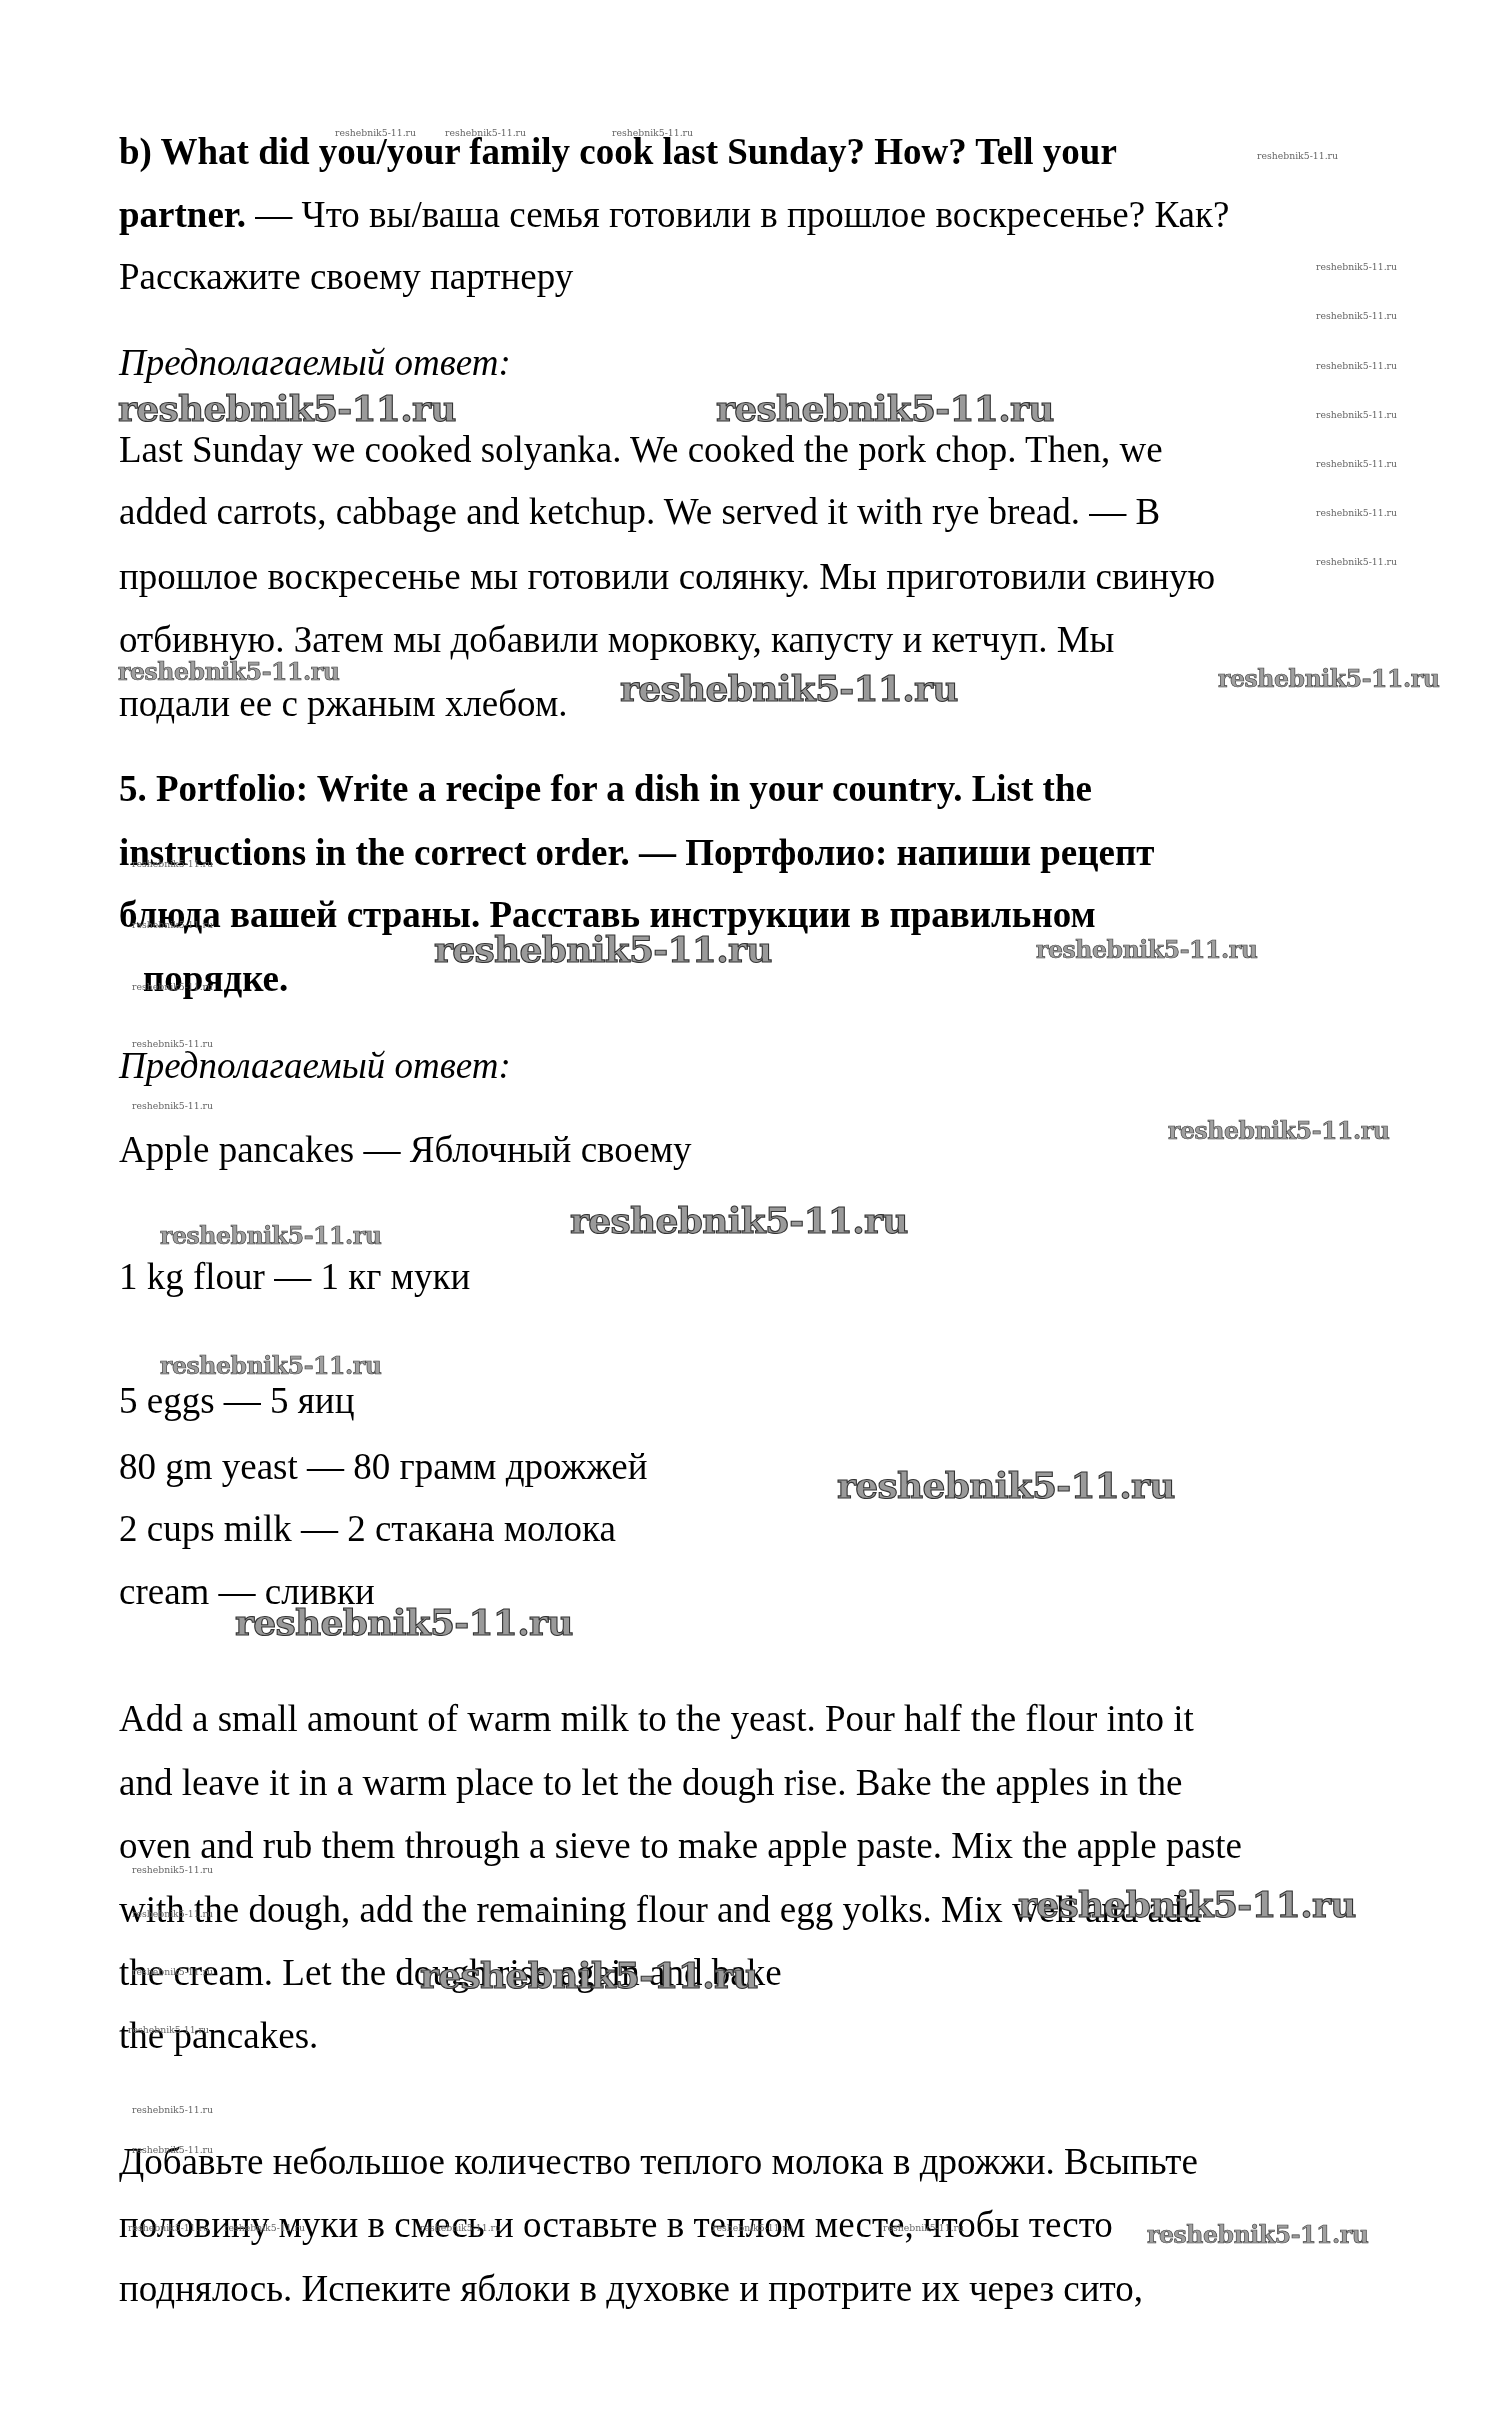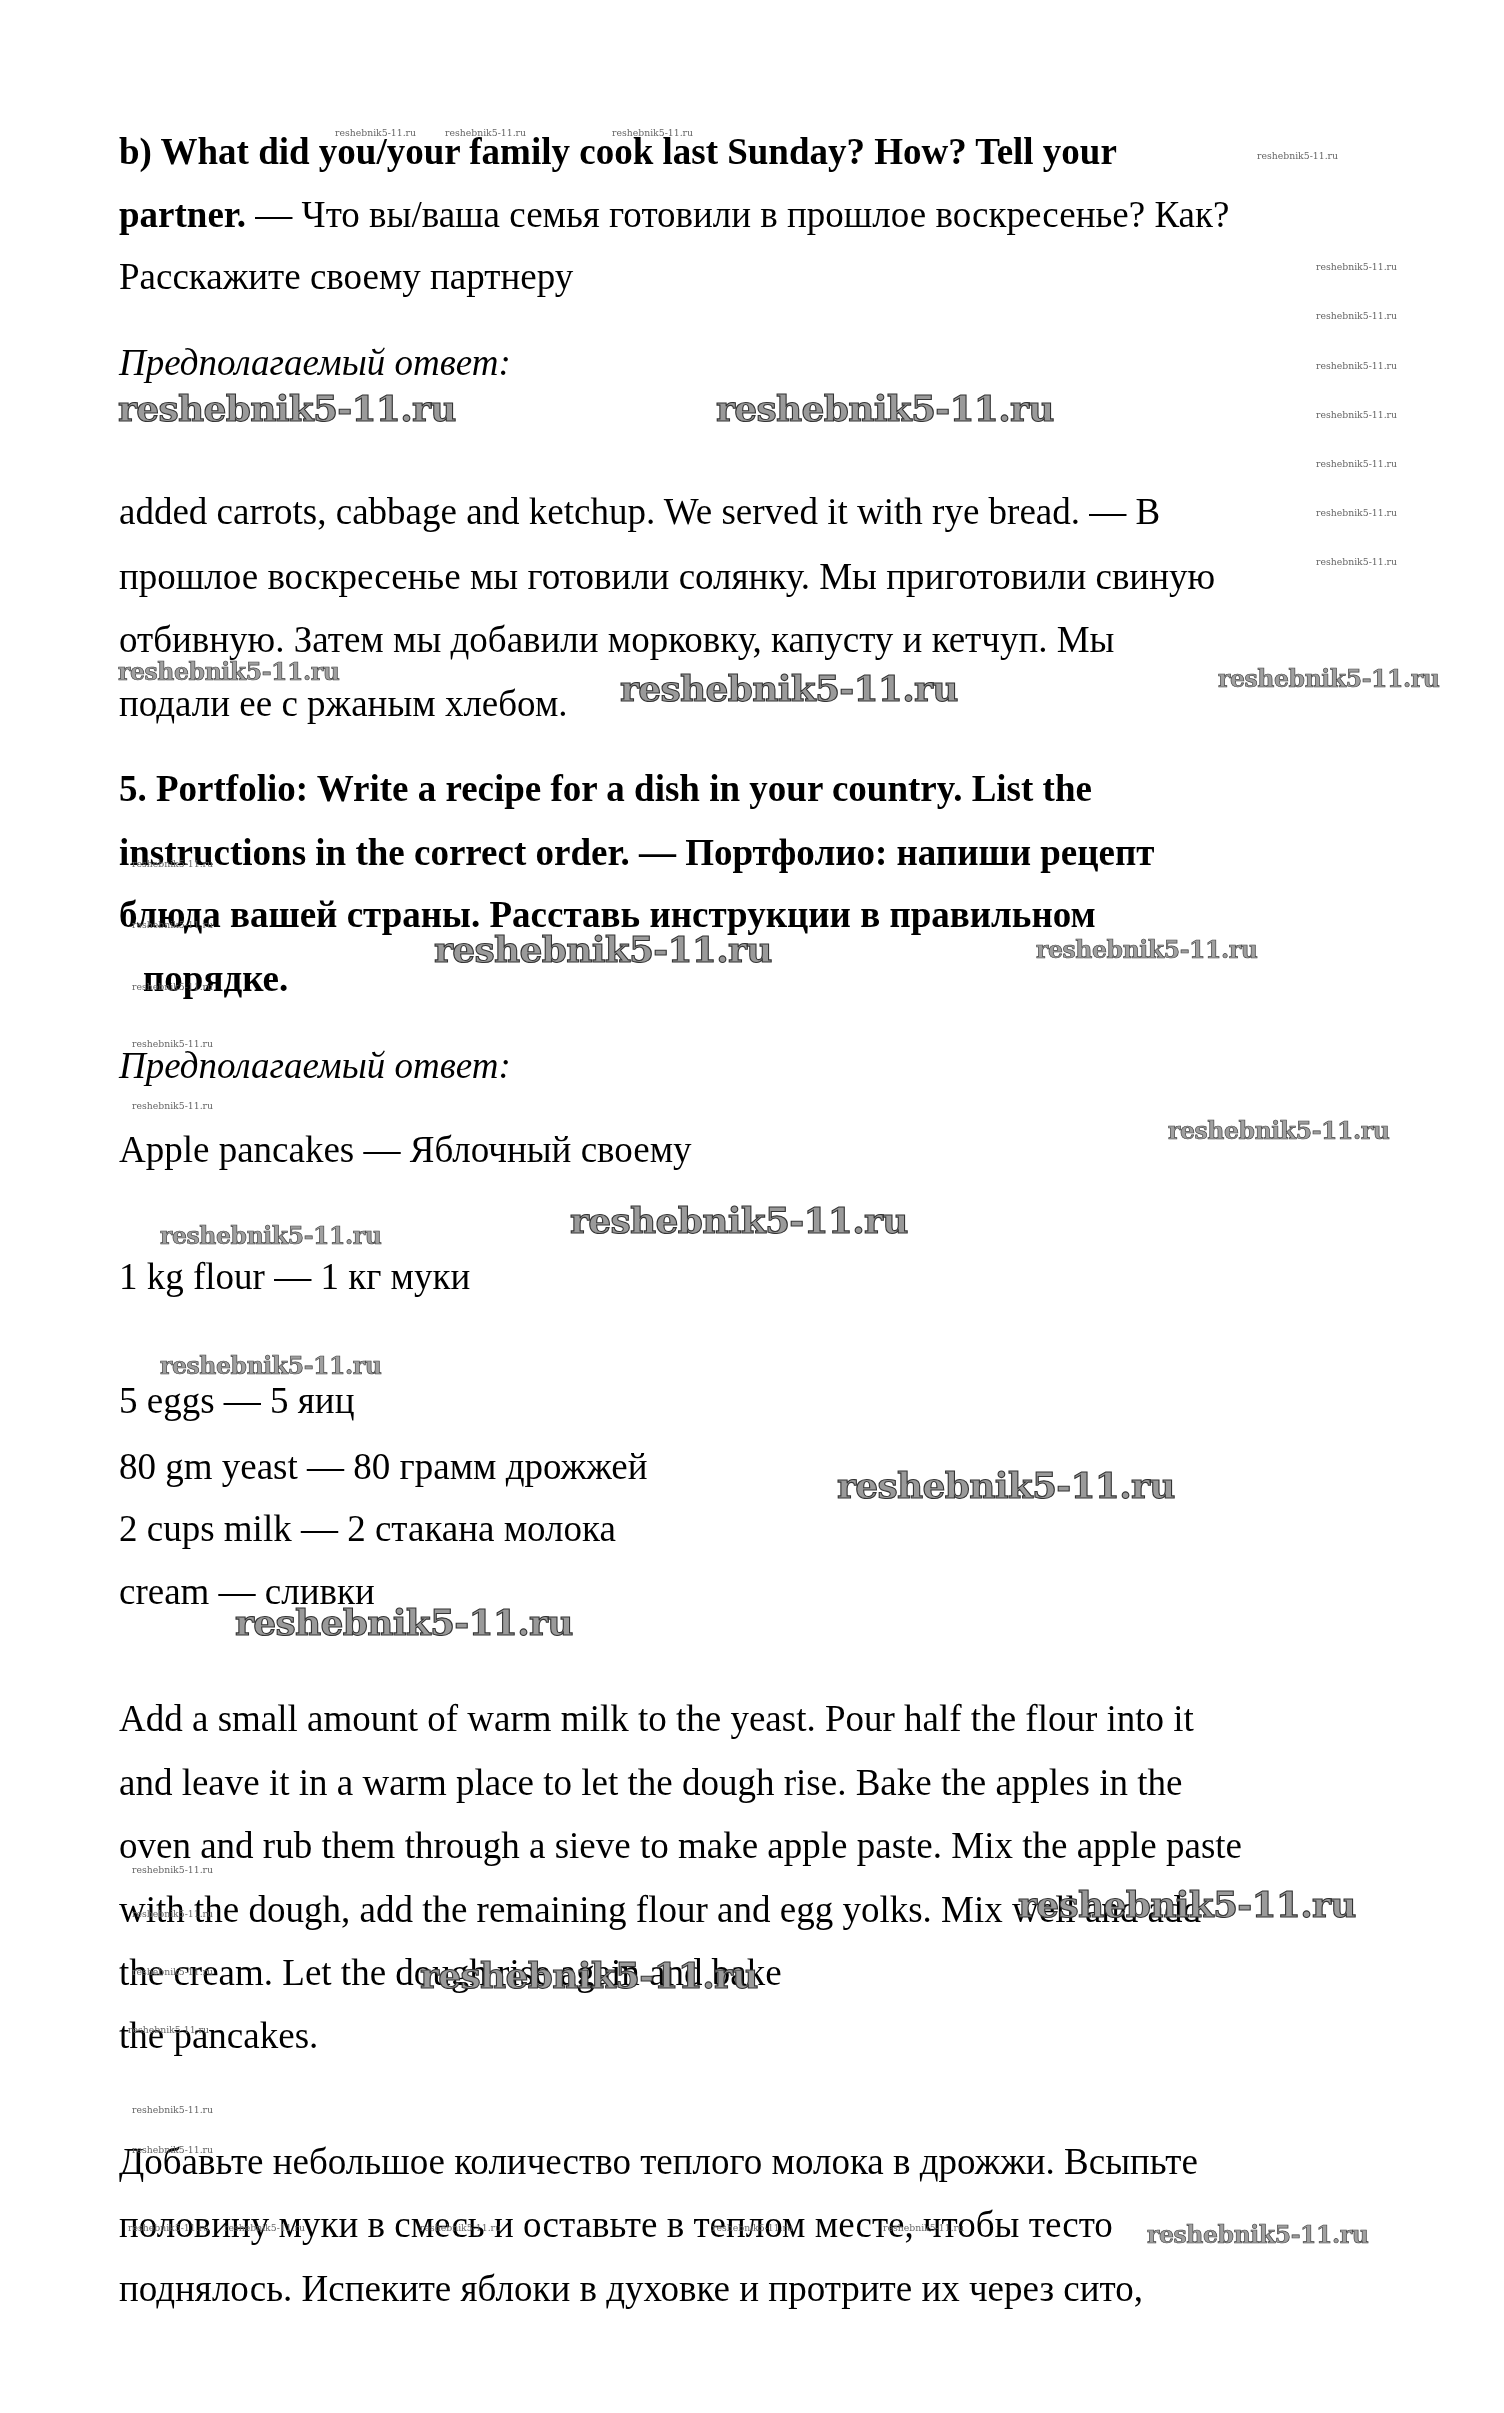--- a/index.html
+++ b/index.html
@@ -34,20 +34,21 @@
 </head>
 <body>
 
 <div class="page">
 
   <div class="line bold" style="top:129px;">b) What did you/your family cook last Sunday? How? Tell your</div>
   <div class="line" style="top:254px;">Расскажите своему партнеру</div>
   <div class="line" style="top:192px;"><span class="bold">partner.</span><span> — Что вы/ваша семья готовили в прошлое воскресенье? Как?</span></div>
   <div class="line italic" style="top:340px;">Предполагаемый ответ:</div>
 
+  <div class="line" style="top:427px;">Last Sunday we cooked solyanka. We cooked the pork chop. Then, we</div>
   <div class="line" style="top:489px;">added carrots, cabbage and ketchup. We served it with rye bread. — В</div>
   <div class="line" style="top:554px;">прошлое воскресенье мы готовили солянку. Мы приготовили свиную</div>
   <div class="line" style="top:617px;">отбивную. Затем мы добавили морковку, капусту и кетчуп. Мы</div>
   <div class="line" style="top:681px;">подали ее с ржаным хлебом.</div>
 
   <div class="line bold" style="top:766px;">5. Portfolio: Write a recipe for a dish in your country. List the</div>
   <div class="line bold" style="top:830px;">instructions in the correct order. — Портфолио: напиши рецепт</div>
   <div class="line bold" style="top:892px;">блюда вашей страны. Расставь инструкции в правильном</div>
   <div class="line bold" style="top:956px;margin-left:24px;">порядке.</div>
 

